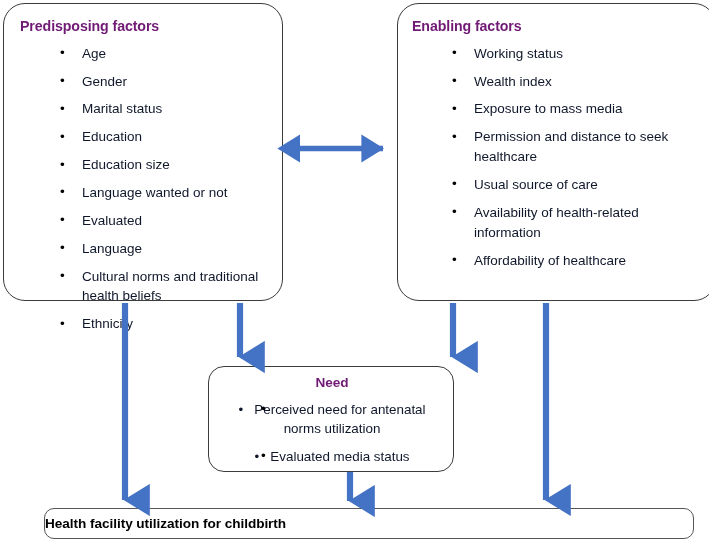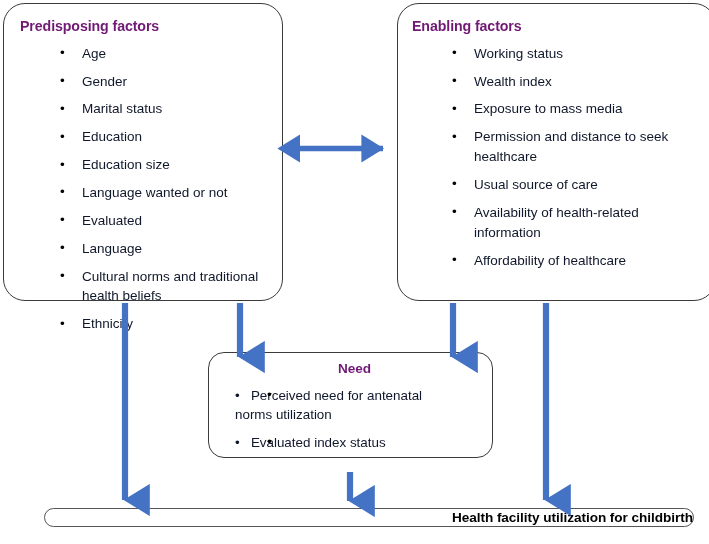--- a/index.html
+++ b/index.html
@@ -37,36 +37,36 @@
   }
   #enabling-box {
     left: 397px;
     top: 3px;
     width: 319px;
     height: 298px;
     padding: 14px 4px 0 14px;
   }
   #need-box {
     left: 208px;
-    top: 352px;
-    width: 285px;
+    top: 366px;
+    width: 246px;
     height: 106px;
     border-radius: 16px;
-    padding: 8px 10px 0 18px;
+    padding: 8px 10px 0 12px;
   }
   #outcome-box {
     left: 44px;
     top: 508px;
     width: 650px;
-    height: 19px;
+    height: 31px;
     border-radius: 10px;
     border: 1.2px solid #555555;
     display: flex;
     align-items: center;
-    justify-content: flex-end;
+    justify-content: flex-start;
   }
 
   
   .box-title {
     font-weight: bold;
     font-size: 14.2px;
     color: #701a75;
     line-height: 1.25;
     margin: 0 0 1px 0;
     letter-spacing: -0.1px;
@@ -102,20 +102,21 @@
     left: 32px;
     top: -0.5px;
     font-size: 13.5px;
     line-height: 1.47;
     color: #000000;
   }
 
   
   #need-box ul.bullets > li {
     padding-left: 0;
+    text-align: center;
     font-size: 13.4px;
     line-height: 1.45;
   }
   #need-box ul.bullets > li.b1 {
     text-indent: 0;
   }
   #need-box .need-line-1 { display: block; }
   #need-box .need-line-2 { display: block; }
   #need-box .inline-bullet {
     font-size: 13.4px;
@@ -166,21 +167,21 @@
   </div>
 
   <div class="box" id="need-box">
     <div class="box-title">Need</div>
     <ul class="bullets">
       <li class="b1">
         <span class="need-line-1"><span class="inline-bullet">•</span>&nbsp;&nbsp;&nbsp;<span>Perceived need for antenatal</span></span>
         <span class="need-line-2">norms utilization</span>
       </li>
       <li class="b2">
-        <span class="inline-bullet">•</span>&nbsp;&nbsp;&nbsp;<span>Evaluated index status</span>
+        <span class="inline-bullet">•</span>&nbsp;&nbsp;&nbsp;<span>Evaluated media status</span>
       </li>
     </ul>
   </div>
 
   <div class="box" id="outcome-box">
     <span class="outcome-label">Health facility utilization for childbirth</span>
   </div>
 
   <svg id="arrow-layer" viewBox="0 0 709 544" width="709" height="544">
     <defs>

